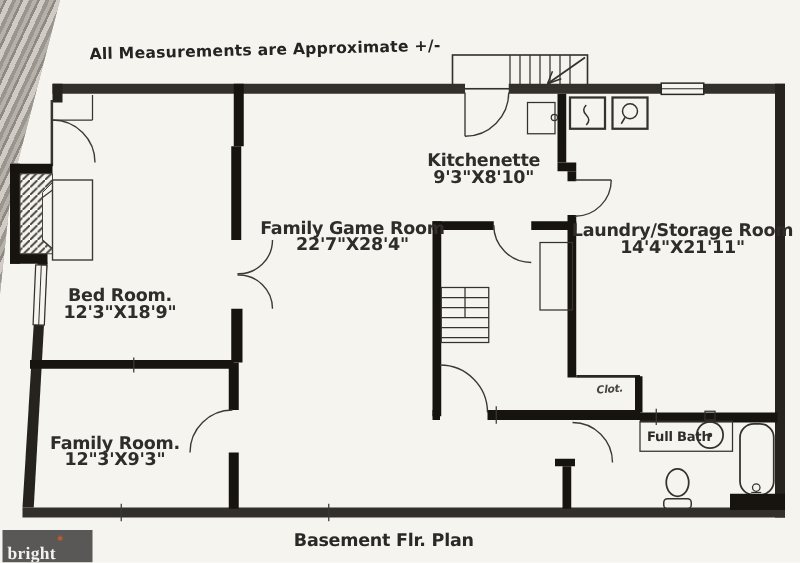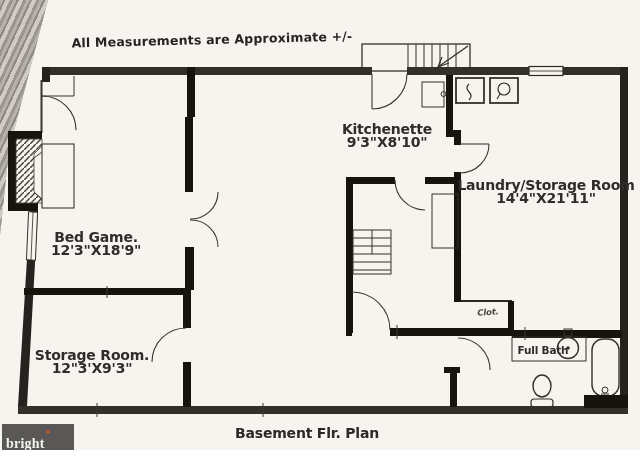--- a/index.html
+++ b/index.html
@@ -198,29 +198,33 @@
       <line x1="263" y1="403" x2="263" y2="417"></line>
       <line x1="397" y1="325" x2="397" y2="339"></line>
       <line x1="107" y1="286" x2="107" y2="298"></line>
       <line x1="525" y1="327" x2="525" y2="340"></line>
     </g>
   </svg>
 
   <div class="lbl title" style="left:212px;top:33px">All Measurements are Approximate +/-</div>
 
   <div class="lbl" style="left:96px;top:231px">
-    <div>Bed Game.</div>
+    <div>Bed Room.</div>
     <div>12'3"X18'9"</div>
   </div>
 
   <div class="lbl" style="left:92px;top:349px">
-    <div>Storage Room.</div>
+    <div>Family Room.</div>
     <div>12"3'X9'3"</div>
   </div>
 
+  <div class="lbl" style="left:282px;top:177px">
+    <div>Family Game Room</div>
+    <div>22'7"X28'4"</div>
+  </div>
 
   <div class="lbl" style="left:387px;top:123px">
     <div>Kitchenette</div>
     <div>9'3"X8'10"</div>
   </div>
 
   <div class="lbl" style="left:546px;top:179px">
     <div>Laundry/Storage Room</div>
     <div>14'4"X21'11"</div>
   </div>

